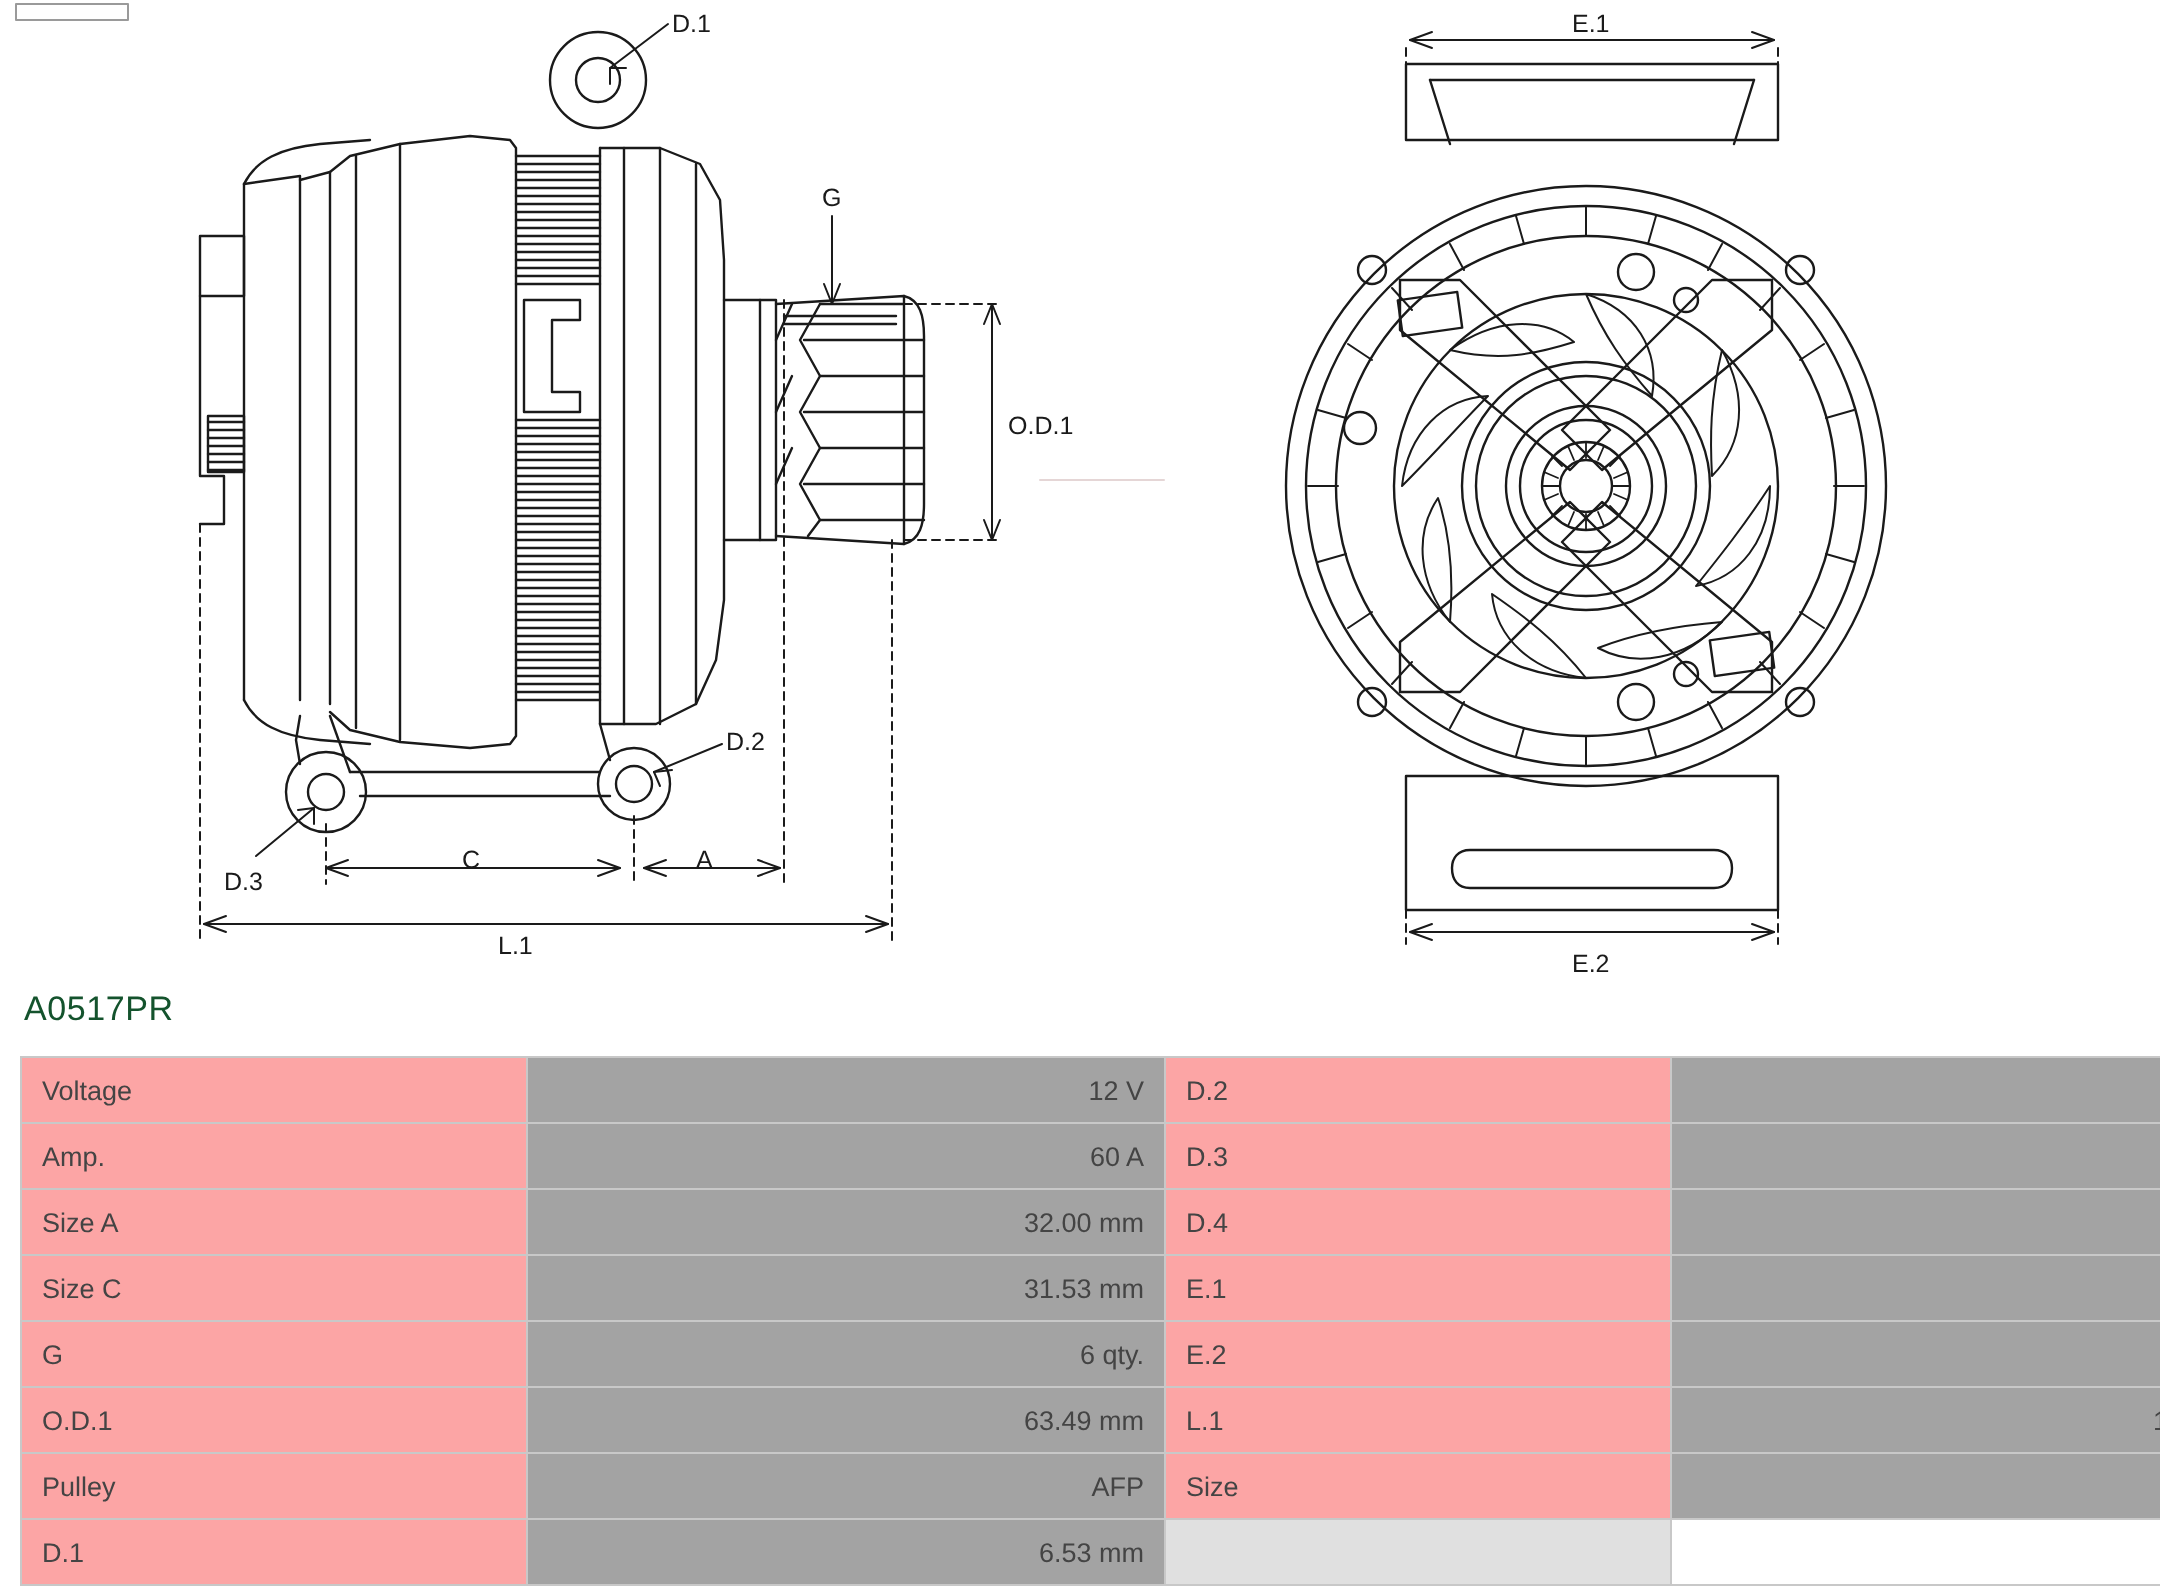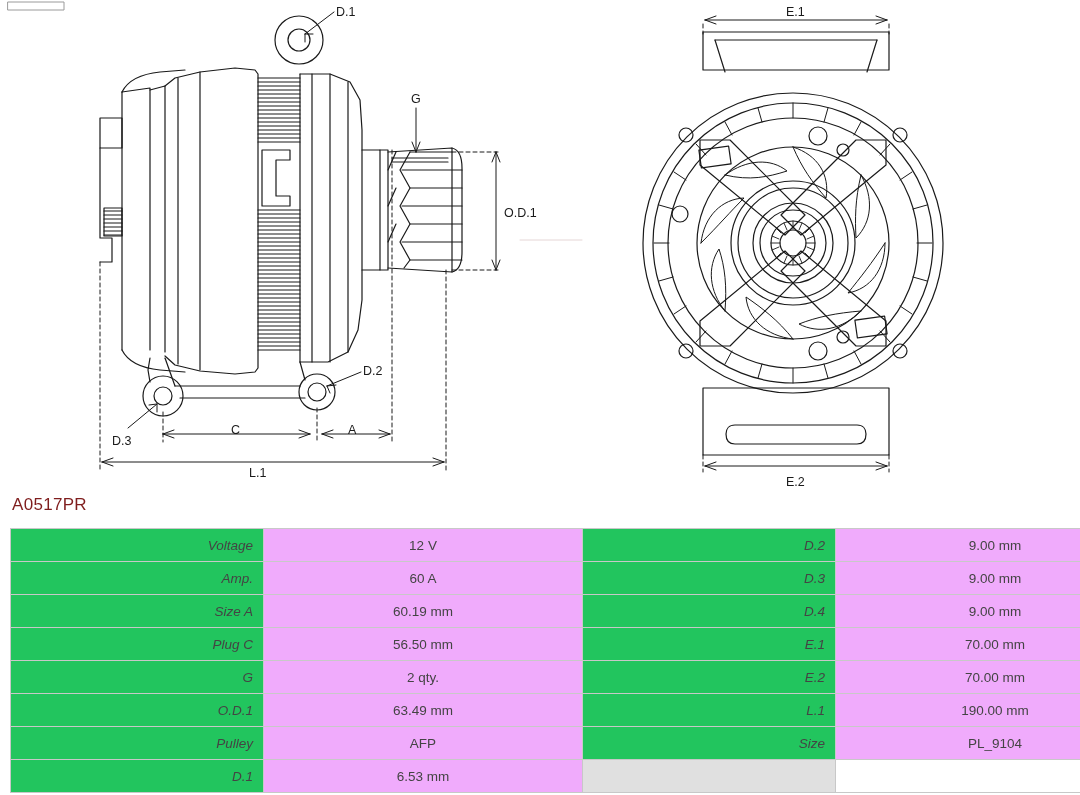--- a/index.html
+++ b/index.html
@@ -25,49 +25,48 @@
     height: 492px;
   }
   .drawing svg {
     display: block;
   }
   .part-number {
     position: absolute;
     left: 12px;
     top: 495px;
     font-size: 17px;
-    color: #7f1d1d;
+    color: #14532d;
     letter-spacing: 0.3px;
     font-family: "Liberation Sans", sans-serif;
     text-align: right;
   }
   .spec-table {
     position: absolute;
     left: 10px;
     top: 528px;
     width: 1060px;
     border-collapse: collapse;
     table-layout: fixed;
   }
   .spec-table td {
     height: 32px;
     border: 1px solid #c8c8c8;
     font-size: 13.5px;
     padding: 0 10px;
     color: #444444;
   }
   .label-cell {
-    background: #22c55e;
+    background: #fca5a5;
+    text-align: left;
+    width: 232px;
+  }
+  .value-cell {
+    background: #a3a3a3;
     text-align: right;
-    width: 232px;
-    font-style: italic;
-  }
-  .value-cell {
-    background: #f0abfc;
-    text-align: center;
     width: 298px;
   }
   .empty-cell {
     background: #e0e0e0;
   }
   .empty-val {
     background: #ffffff;
   }
 </style>
 </head>
@@ -277,33 +276,33 @@
         <td class="value-cell">9.00 mm</td>
       </tr>
       <tr>
         <td class="label-cell">Amp.</td>
         <td class="value-cell">60 A</td>
         <td class="label-cell">D.3</td>
         <td class="value-cell">9.00 mm</td>
       </tr>
       <tr>
         <td class="label-cell">Size A</td>
-        <td class="value-cell">60.19 mm</td>
+        <td class="value-cell">32.00 mm</td>
         <td class="label-cell">D.4</td>
         <td class="value-cell">9.00 mm</td>
       </tr>
       <tr>
-        <td class="label-cell">Plug C</td>
-        <td class="value-cell">56.50 mm</td>
+        <td class="label-cell">Size C</td>
+        <td class="value-cell">31.53 mm</td>
         <td class="label-cell">E.1</td>
         <td class="value-cell">70.00 mm</td>
       </tr>
       <tr>
         <td class="label-cell">G</td>
-        <td class="value-cell">2 qty.</td>
+        <td class="value-cell">6 qty.</td>
         <td class="label-cell">E.2</td>
         <td class="value-cell">70.00 mm</td>
       </tr>
       <tr>
         <td class="label-cell">O.D.1</td>
         <td class="value-cell">63.49 mm</td>
         <td class="label-cell">L.1</td>
         <td class="value-cell">190.00 mm</td>
       </tr>
       <tr>

